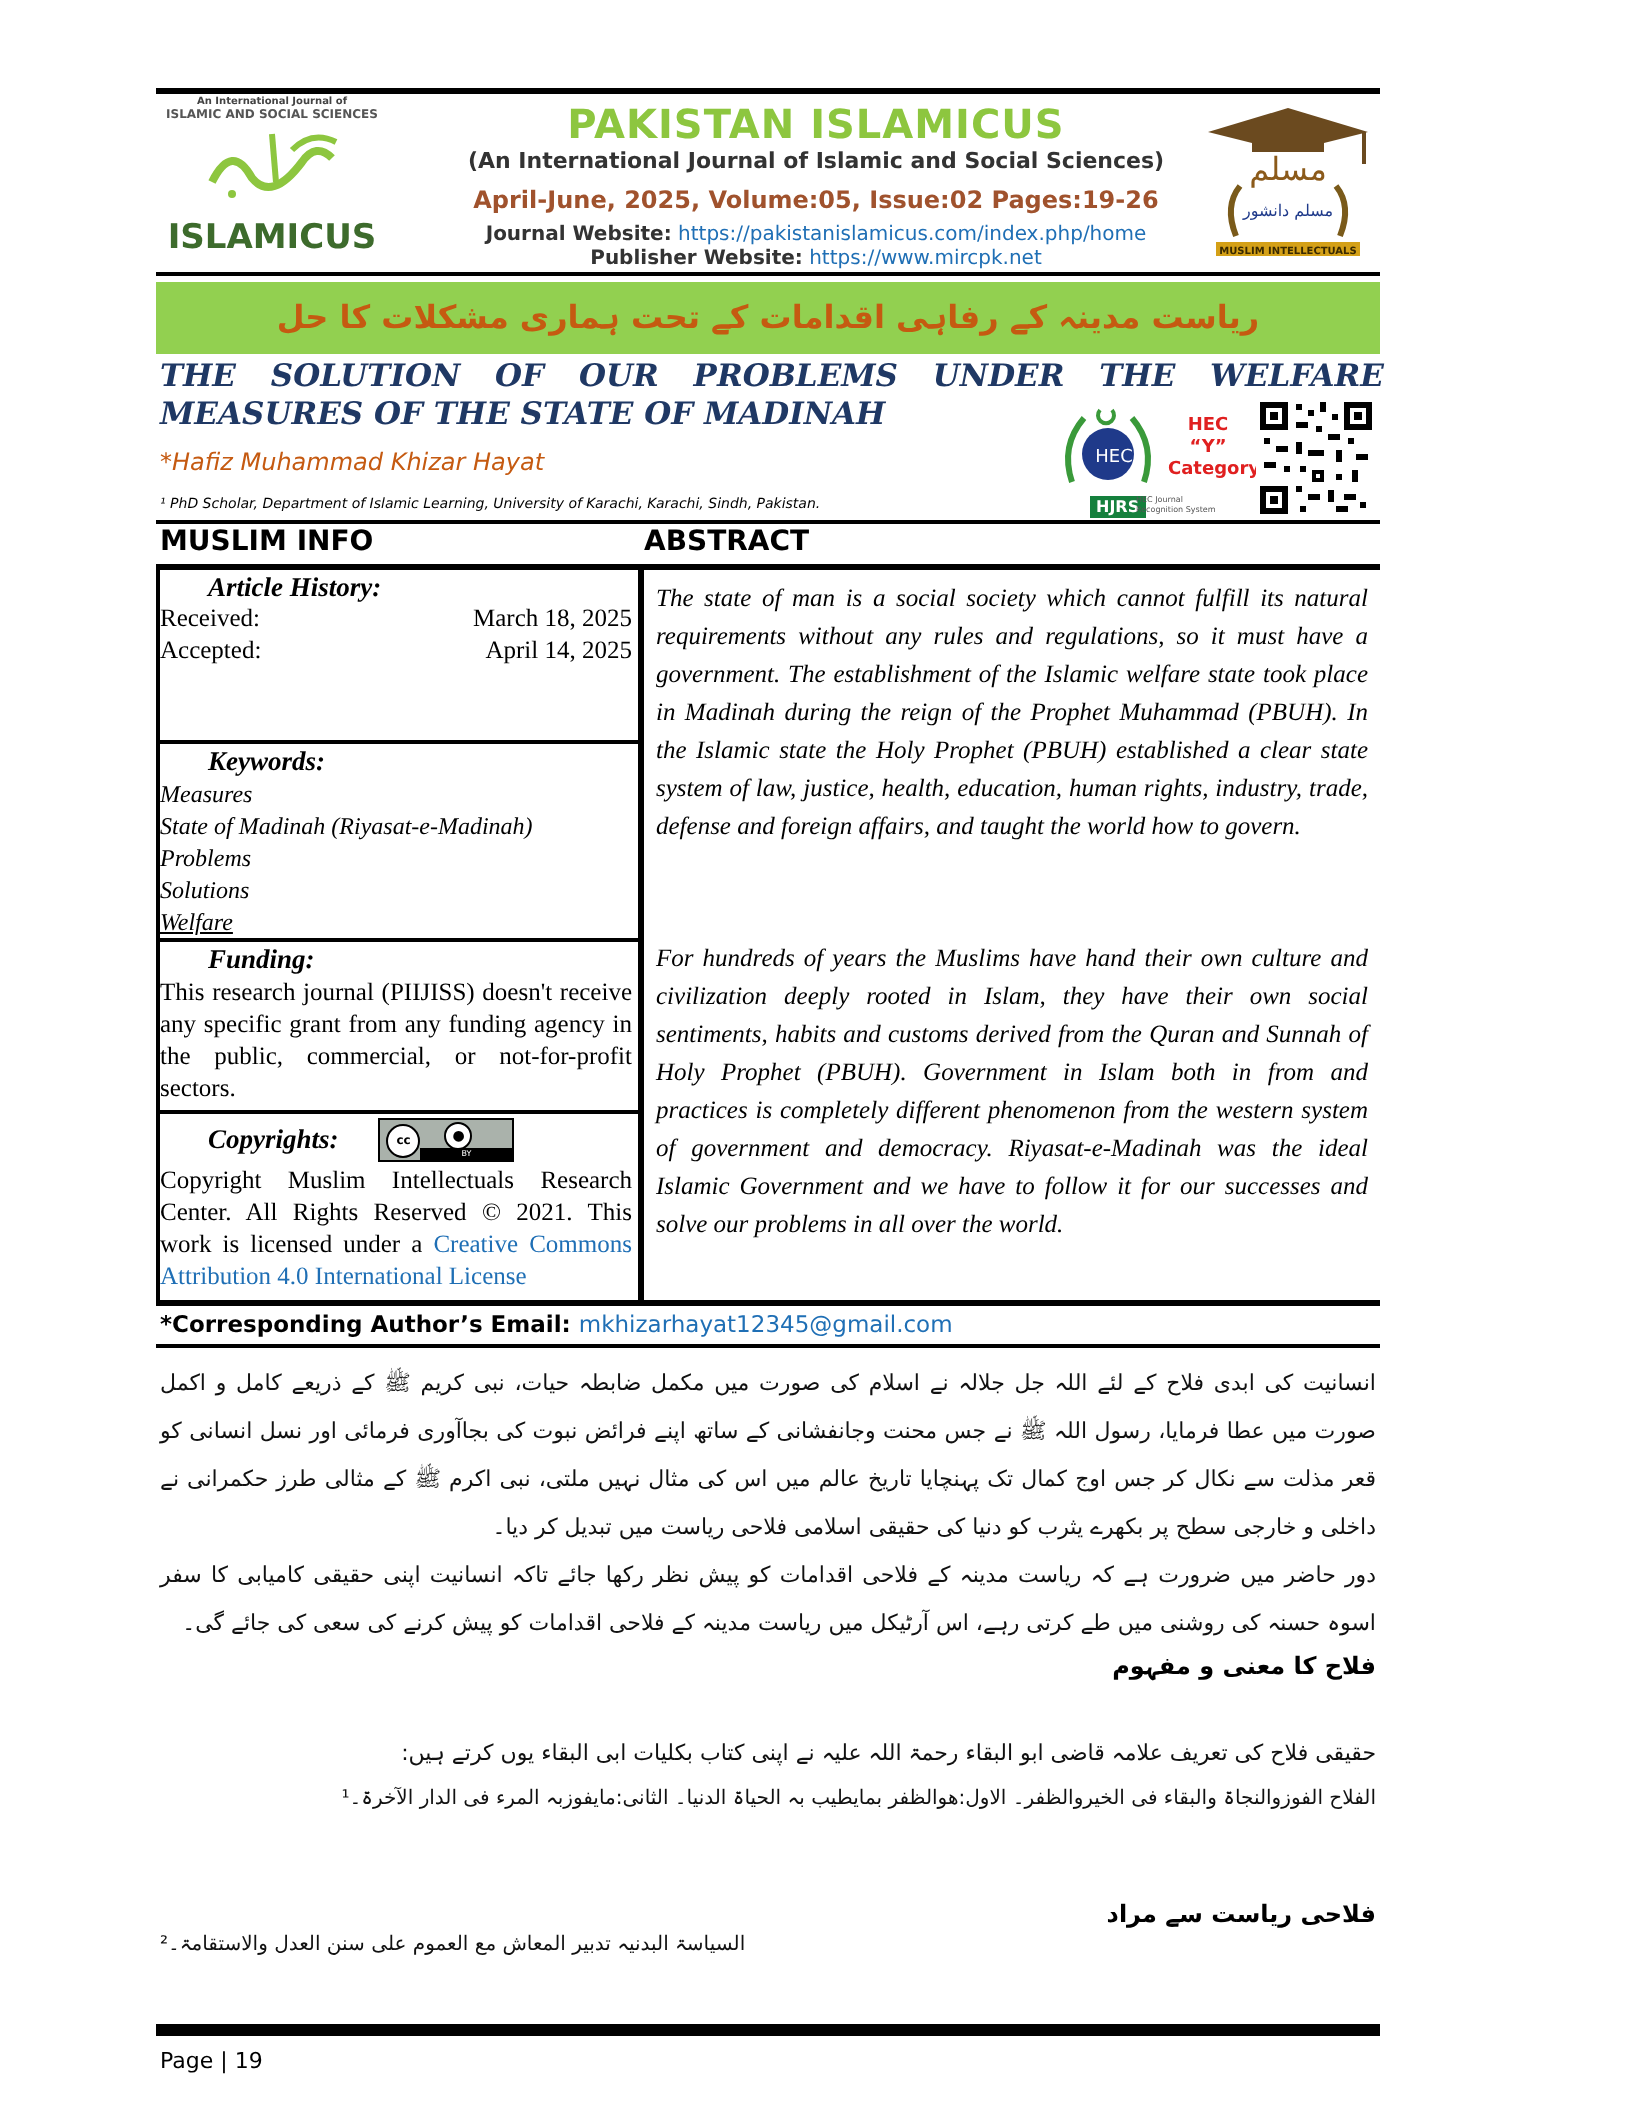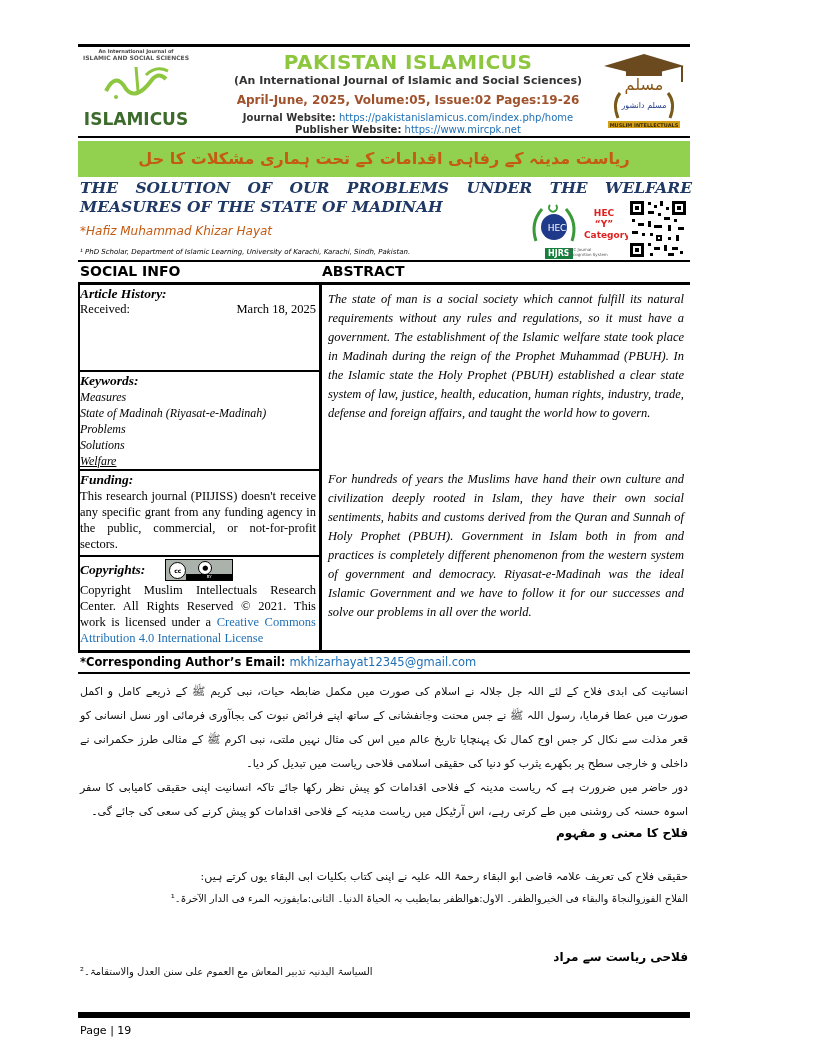--- a/index.html
+++ b/index.html
@@ -28,21 +28,21 @@
   
   .hec-emblem{left:528px;top:201px;width:52px;height:50px;}
   .hec-text{left:584px;top:208px;width:40px;text-align:center;font-family:"DejaVu Sans",sans-serif;font-weight:bold;color:#e02020;font-size:9px;line-height:11px;}
   .hjrs{left:545px;top:248px;background:#15803d;color:#fff;font-family:"DejaVu Sans",sans-serif;font-weight:bold;font-size:8px;padding:0 3px;line-height:11px;}
   .hjrs-sub{left:568px;top:247px;font-family:"DejaVu Sans",sans-serif;font-size:4px;color:#555;line-height:5px;}
   .qr{left:628px;top:199px;width:60px;height:60px;}
   
   .sec-h{font-family:"DejaVu Sans",sans-serif;font-weight:bold;font-size:14px;}
   
   .lcol{left:80px;width:236px;font-family:"Liberation Serif",serif;font-size:12px;}
-  .lcol .h{font-family:"Liberation Serif",serif;font-weight:bold;font-style:italic;font-size:13.5px;}
+  .lcol .h{font-family:"Liberation Serif",serif;font-weight:bold;font-style:italic;font-size:13.5px;margin-left:24px;}
   .row{display:flex;justify-content:space-between;line-height:15.5px;font-size:12.5px;}
   .kw{font-style:italic;font-size:12px;line-height:16px;}
   .just{text-align:justify;font-size:12.5px;line-height:16px;}
   .just a{color:#1f6fb5;}
   .cc-badge{display:inline-block;width:66px;height:20px;background:#aab2ab;border:1px solid #000;position:relative;vertical-align:middle;}
   .cc-badge .cc{position:absolute;left:3px;top:2px;width:15px;height:15px;border-radius:50%;background:#fff;border:1.5px solid #000;font-family:"DejaVu Sans",sans-serif;font-size:6px;font-weight:bold;text-align:center;line-height:15px;}
   .cc-badge .by{position:absolute;left:32px;top:1px;width:12px;height:12px;border-radius:50%;background:#fff;border:1px solid #000;font-size:7px;text-align:center;line-height:12px;font-family:"DejaVu Sans",sans-serif;}
   .cc-badge .bybar{position:absolute;left:20px;right:0;bottom:0;height:6px;background:#000;color:#fff;font-size:4px;text-align:center;line-height:6px;font-family:"DejaVu Sans",sans-serif;}
   
   .abs-text{left:328px;width:356px;font-family:"Liberation Serif",serif;font-style:italic;font-size:12.5px;line-height:19px;text-align:justify;}
@@ -162,32 +162,36 @@
       <rect x="44" y="48" width="6" height="3"></rect>
         <rect x="52" y="52" width="3" height="3"></rect>
         <rect x="22" y="54" width="3" height="3"></rect>
         <rect x="40" y="54" width="6" height="3"></rect>
     </g>
   </svg>
 </div>
 
 <div class="rule" style="left:78px;top:260px;width:612px;height:2px;"></div>
 
-<div class="abs sec-h" style="left:80px;top:263px;">SOCIAL INFO</div>
+<div class="abs sec-h" style="left:80px;top:263px;">MUSLIM INFO</div>
 <div class="abs sec-h" style="left:322px;top:263px;">ABSTRACT</div>
 <div class="rule" style="left:78px;top:282px;width:612px;height:3px;"></div>
 
 <div class="rule" style="left:319px;top:282px;width:3px;height:368px;"></div>
 <div class="rule" style="left:78px;top:282px;width:2px;height:368px;"></div>
 
 <div class="abs lcol" style="top:286px;">
   <div class="h">Article History:</div>
   <div class="row">
       <span>Received:</span>
       <span>March 18, 2025</span>
+    </div>
+  <div class="row">
+      <span>Accepted:</span>
+      <span>April 14, 2025</span>
     </div>
 </div>
 <div class="rule" style="left:78px;top:370px;width:242px;height:2px;"></div>
 
 <div class="abs lcol" style="top:373px;">
   <div class="h">Keywords:</div>
   <div class="kw">Measures</div>
   <div class="kw">State of Madinah (Riyasat-e-Madinah)</div>
   <div class="kw">Problems</div>
   <div class="kw">Solutions</div>

